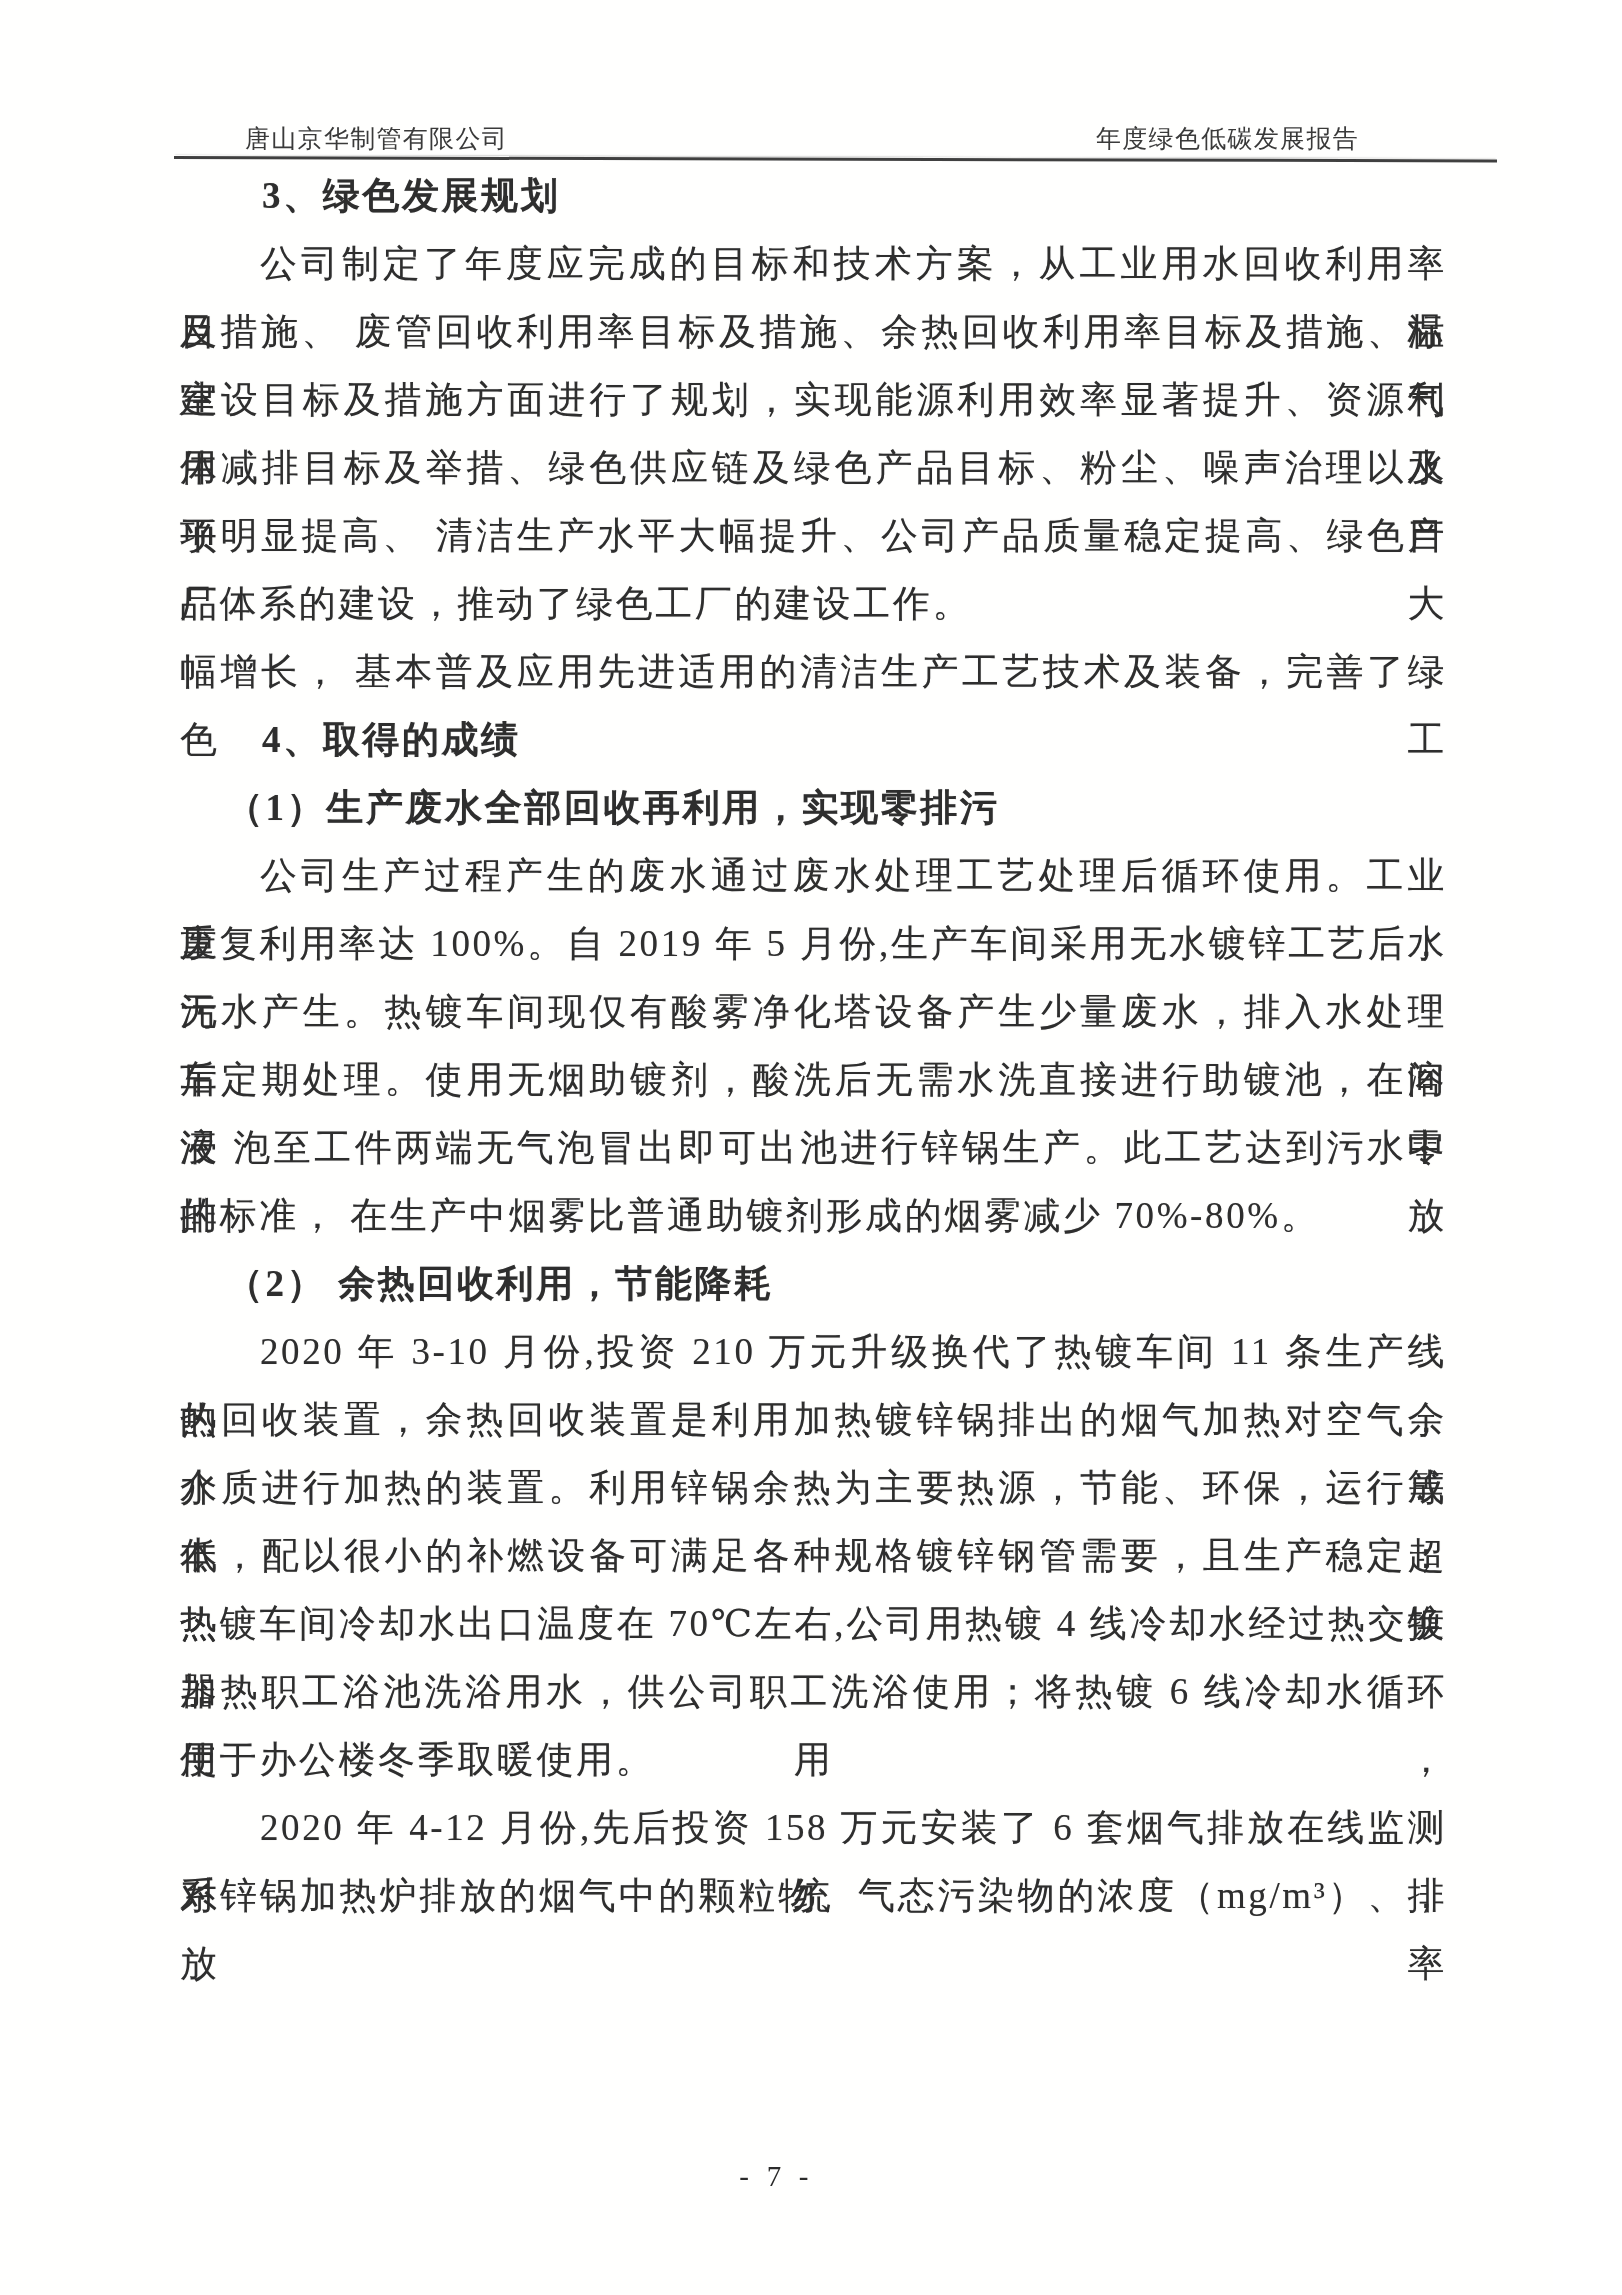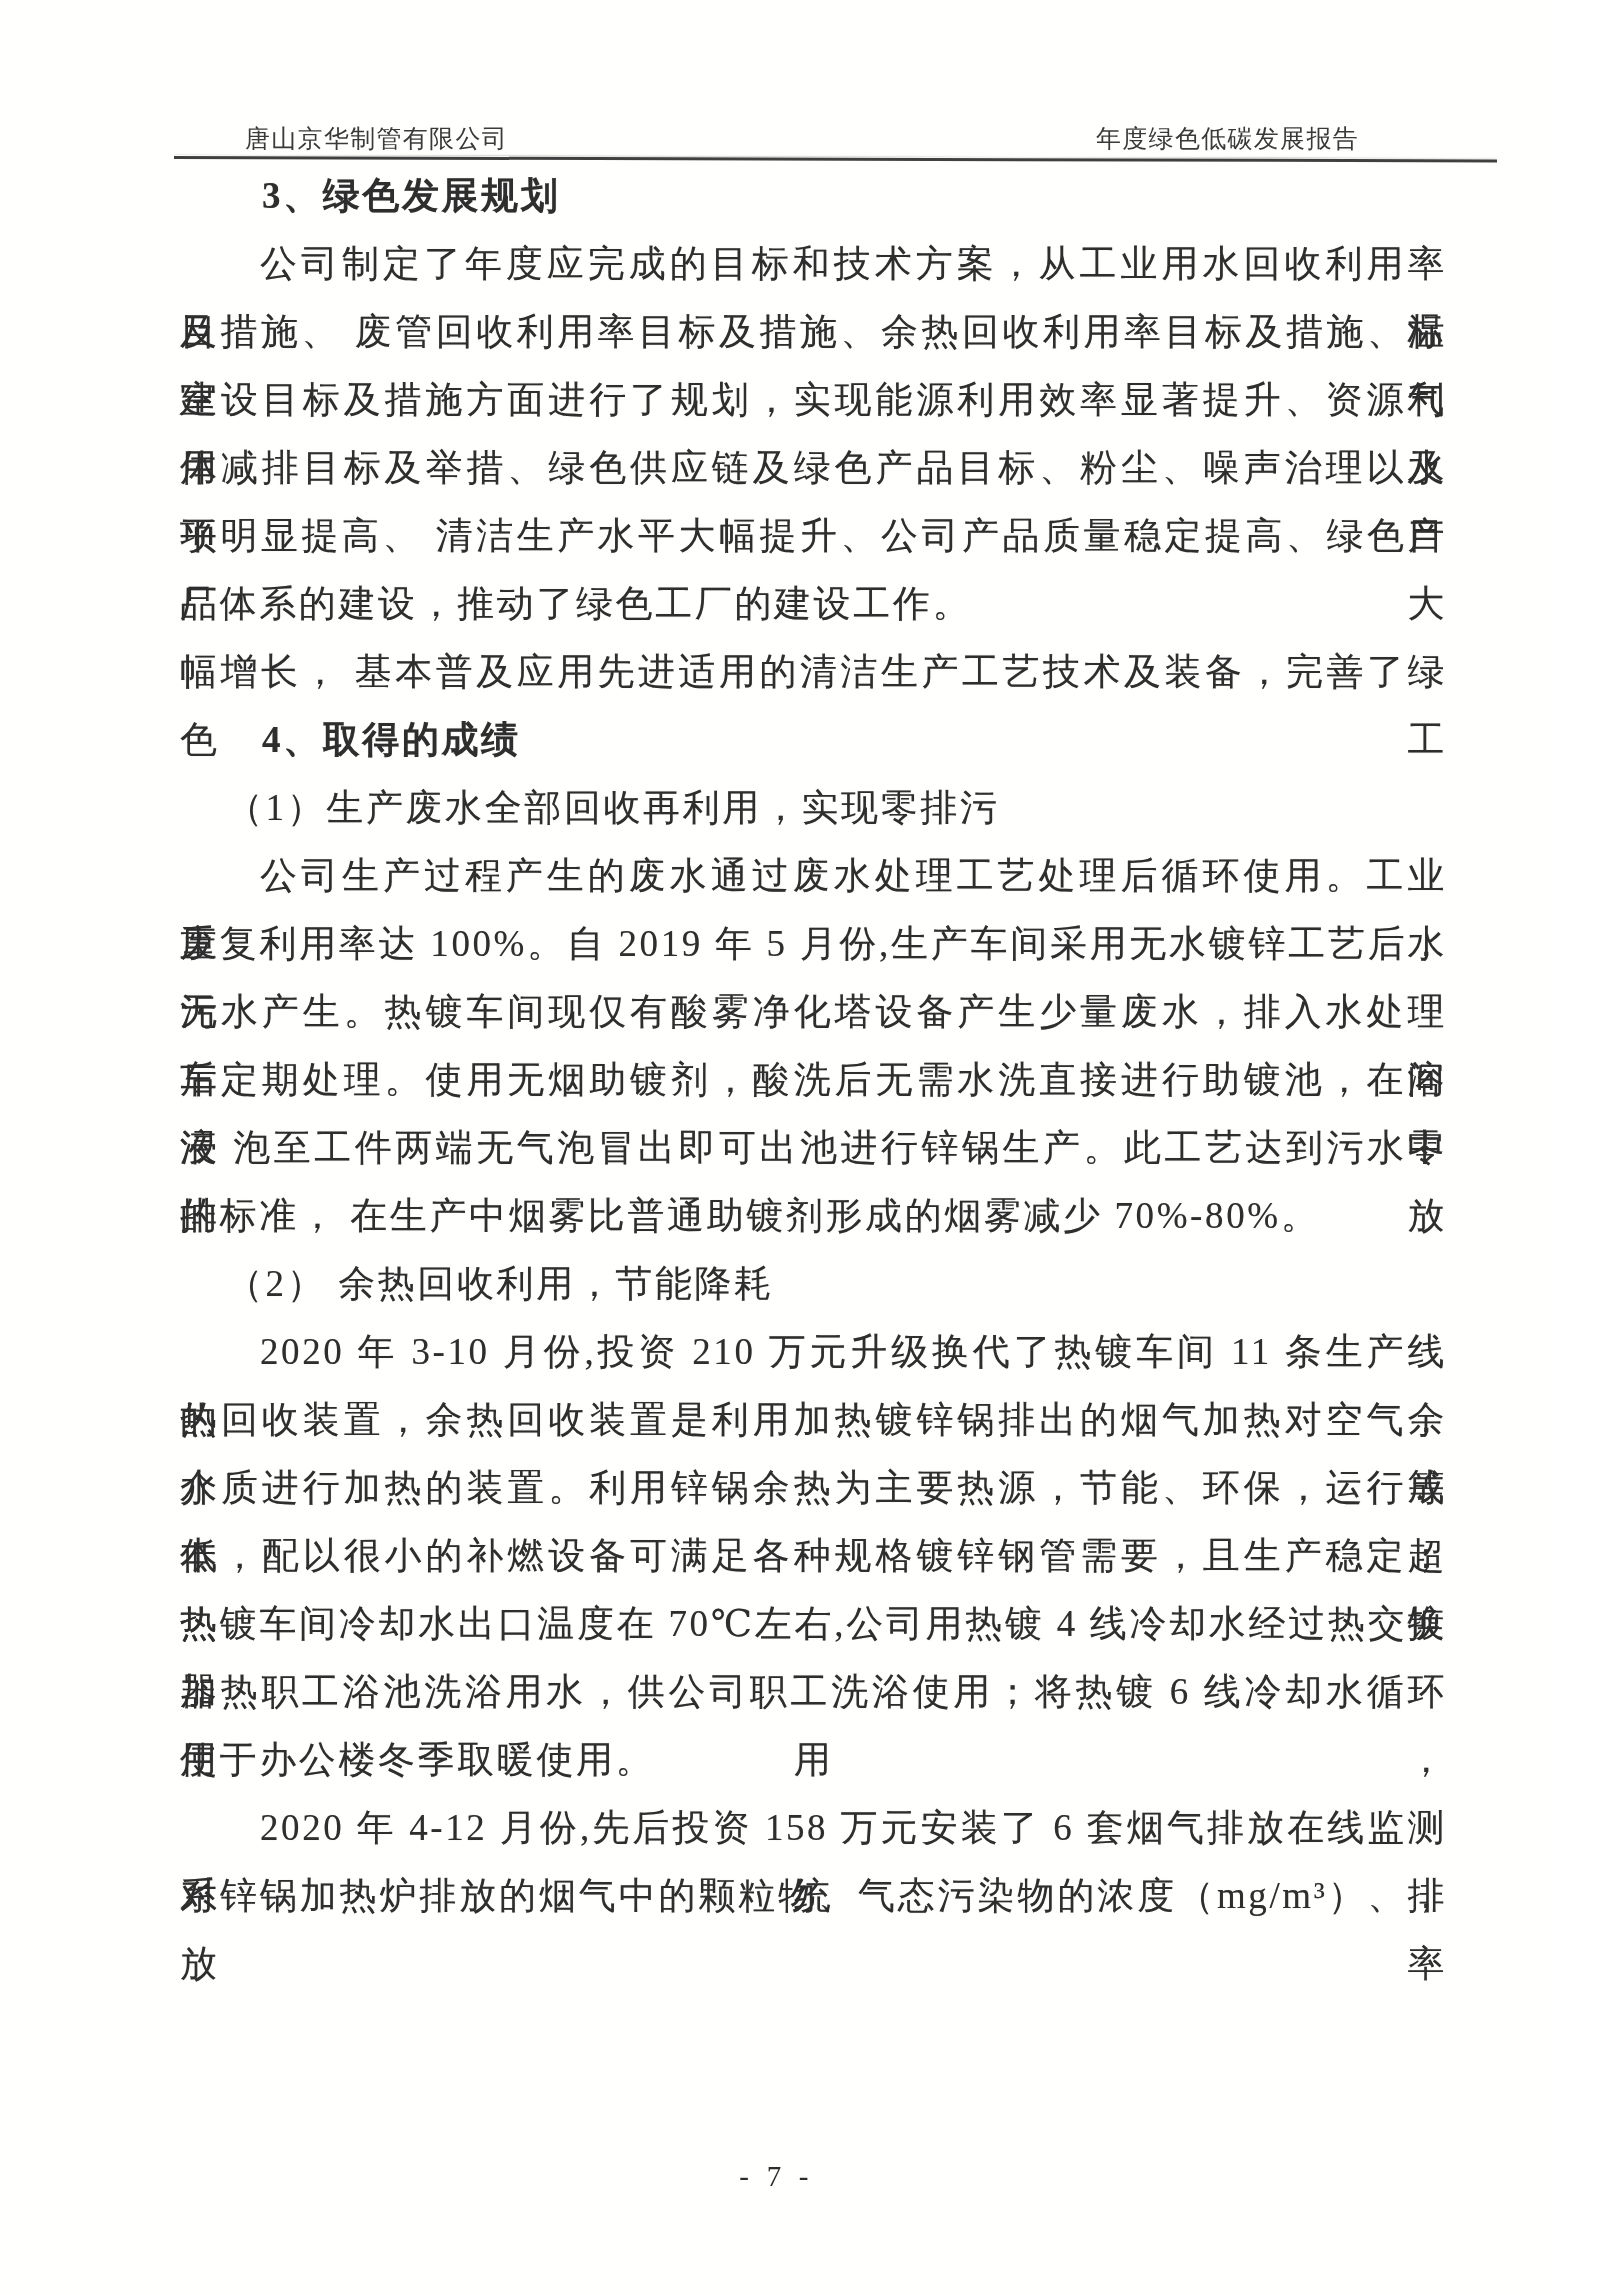--- a/index.html
+++ b/index.html
@@ -59,21 +59,21 @@
   .line.end { text-align-last: left; }
   .line.first { text-indent: 80px; }
   .line.h-num {
     margin-left: 82px;
     font-weight: bold;
     text-align: center;
     text-align-last: left;
   }
   .line.h-sub {
     margin-left: 46px;
-    font-weight: normal;
+    font-weight: bold;
     text-align: right;
     text-align-last: left;
   }
   
   .footer {
     position: absolute;
     top: 2160px;
     left: 0;
     width: 100%;
     text-align: center;

